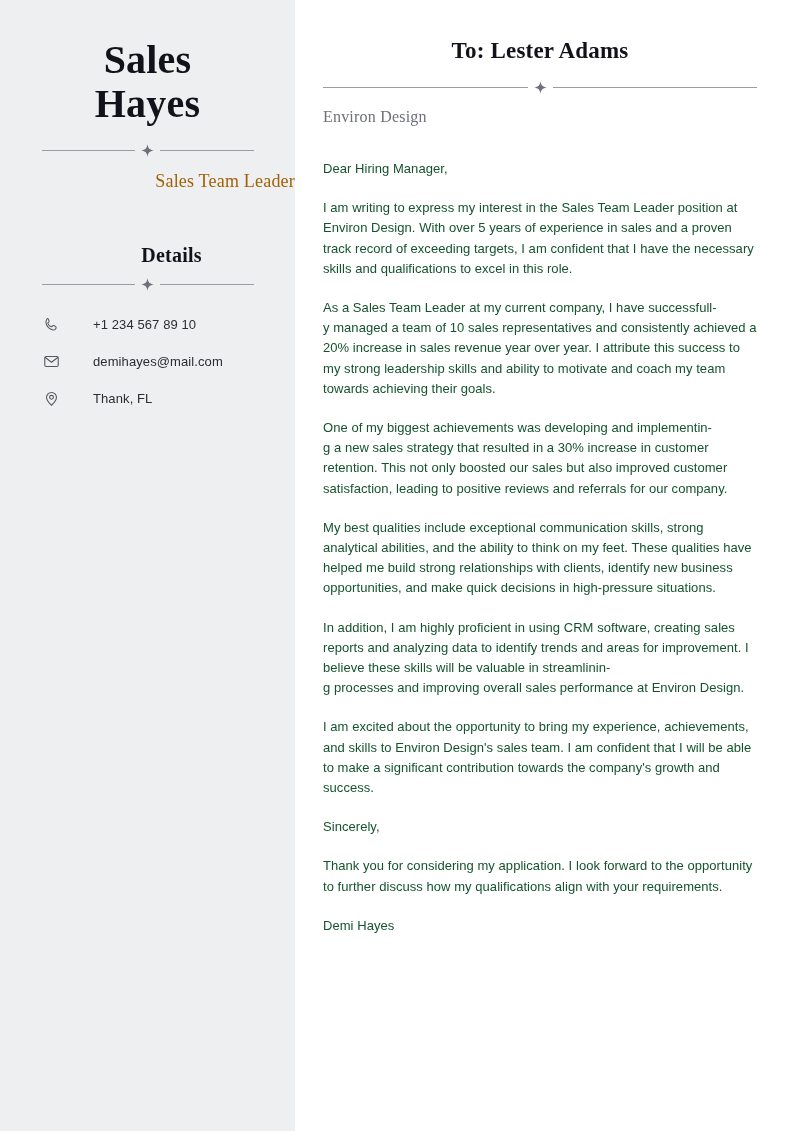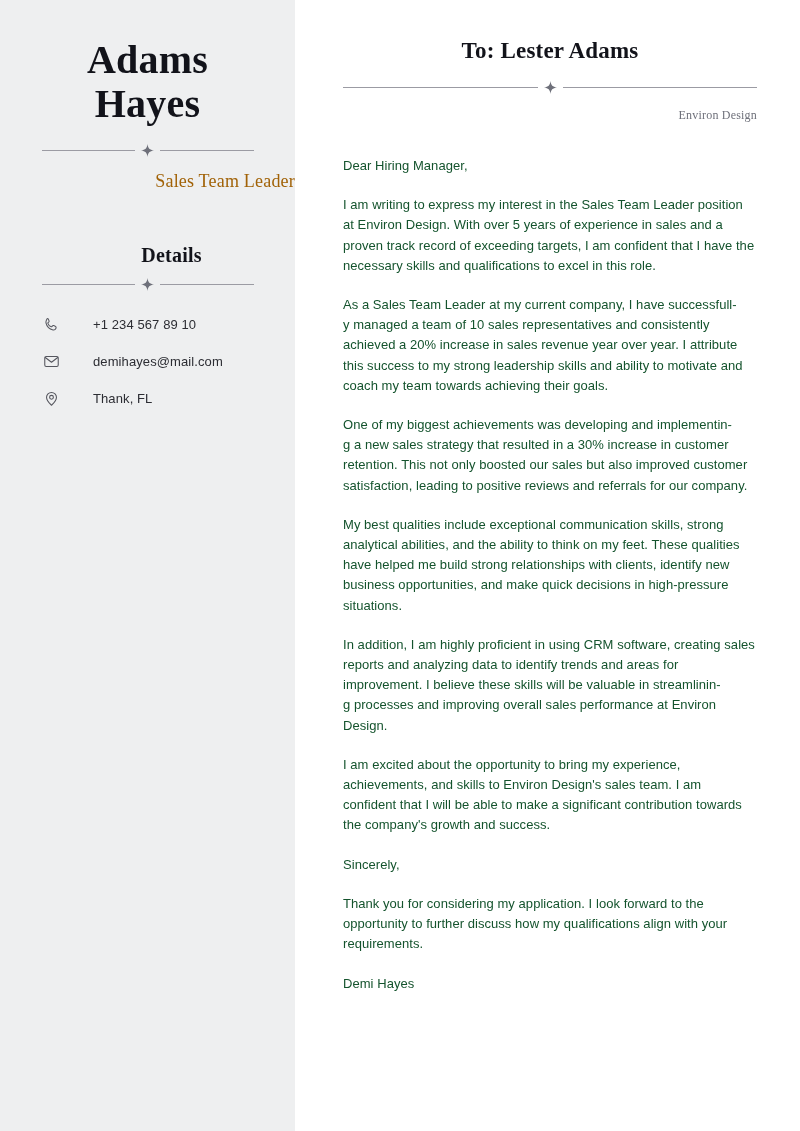--- a/index.html
+++ b/index.html
@@ -123,43 +123,43 @@
     line-height: 17px;
     letter-spacing: 0.1px;
   }
 
   
   .letter {
     flex: 1 1 auto;
     height: 1131px;
     background: #ffffff;
     box-sizing: border-box;
-    padding: 38px 43px 0 48px;
+    padding: 38px 43px 0 28px;
   }
 
   .recipient {
     font-family: "Liberation Serif", serif;
     font-weight: bold;
     font-size: 23px;
     color: #12131a;
     text-align: center;
     letter-spacing: 0.2px;
     margin: 0;
   }
 
   .letter-divider {
     width: 100%;
     margin-top: 17px;
   }
 
   .company {
     font-family: "Liberation Serif", serif;
-    font-size: 12px;
+    font-size: 16px;
     color: #6e707a;
-    text-align: right;
+    text-align: left;
     margin-top: 14px;
     letter-spacing: 0.2px;
   }
 
   .body {
     margin-top: 33px;
   }
   .para {
     font-family: "Liberation Sans", sans-serif;
     font-size: 13px;
@@ -175,21 +175,21 @@
 </style>
 </head>
 <body>
 
 <div class="page">
 
   <aside class="sidebar">
 
     <div class="name-block">
       <h1 class="name">
-        <span class="ln">Adams</span>
+        <span class="ln">Sales</span>
         <span class="ln">Hayes</span>
       </h1>
     </div>
 
     <div class="divider sidebar-divider">
       <span class="rule"></span>
       <svg class="sparkle" width="13" height="13" viewBox="0 0 12 12">
         <path d="M6 0 C6.5 4 7.9 5.4 12 6 C7.9 6.6 6.5 8 6 12 C5.5 8 4.1 6.6 0 6 C4.1 5.4 5.5 4 6 0 Z" fill="#6e707a"></path>
       </svg>
       <span class="rule"></span>

